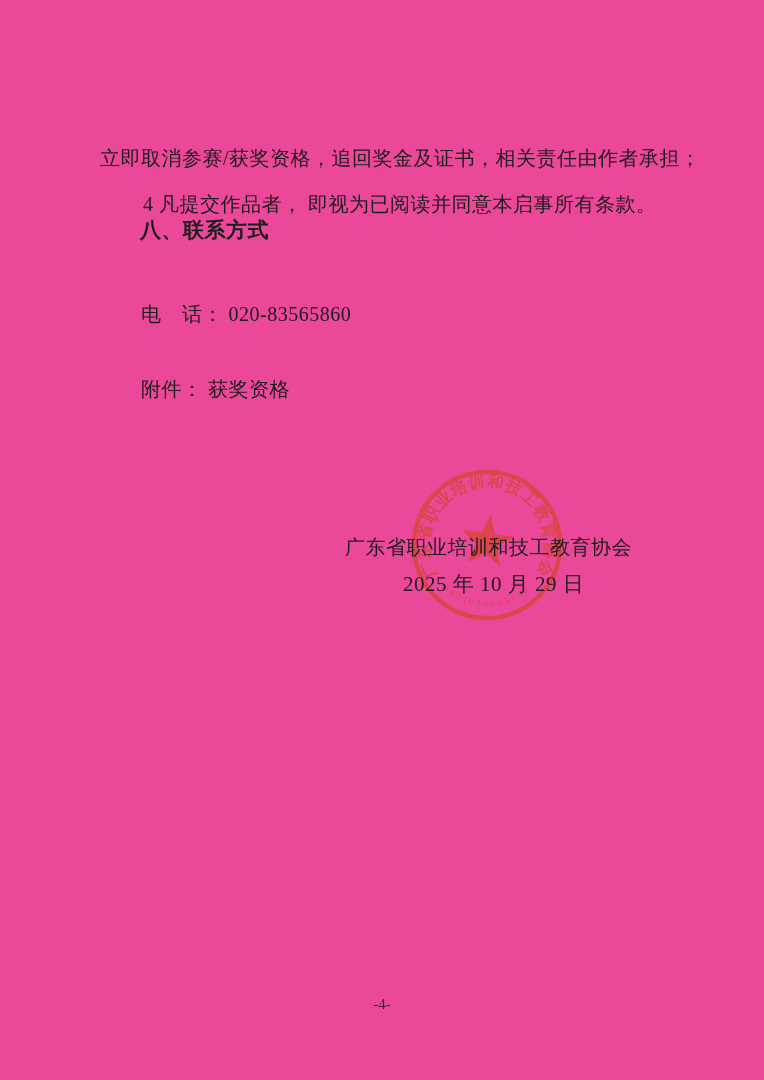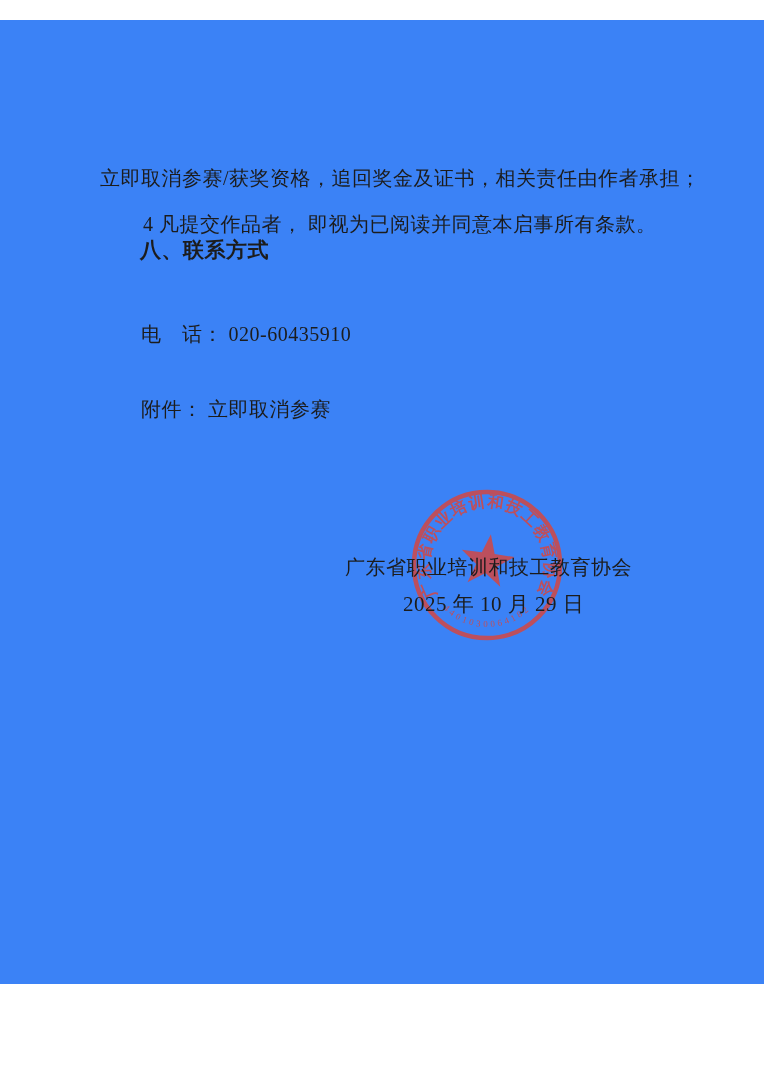--- a/index.html
+++ b/index.html
@@ -3,26 +3,25 @@
 <meta charset="utf-8">
 <style>
   html, body {
     margin: 0;
     padding: 0;
     background: #ffffff;
   }
   .page {
     position: relative;
     width: 764px;
-    height: 964px;
-    background: #3b82f6;
+    height: 1080px;
+    background: #ec4899;
     font-family: "Liberation Serif", "DejaVu Serif", serif;
     color: #1c1c1c;
     overflow: hidden;
-    margin-top: 20px;
   }
   .line {
     position: absolute;
     white-space: pre;
     font-size: 20px;
     letter-spacing: 0.5px;
     line-height: 1.2;
   }
   .clause-line      { left: 100px; top: 146px; }
   .clause-item4     { left: 143px; top: 192px; }
@@ -75,23 +74,23 @@
 
 <div class="page">
 
   <div class="line clause-line">立即取消参赛/获奖资格，追回奖金及证书，相关责任由作者承担；</div>
 
   <div class="line clause-item4">4 凡提交作品者， 即视为已阅读并同意本启事所有条款。</div>
 
   <div class="line section-heading">八、联系方式</div>
 
 
-  <div class="line phone">电　话： 020-60435910</div>
+  <div class="line phone">电　话： 020-83565860</div>
 
-  <div class="line attachment">附件： 立即取消参赛</div>
+  <div class="line attachment">附件： 获奖资格</div>
 
   <svg class="seal" viewBox="-100 -100 200 200" xmlns="http://www.w3.org/2000/svg">
     <defs>
       <path id="seal-top-arc" d="M -50.2 29 A 58 58 0 1 1 50.2 29" fill="none"></path>
       <path id="seal-bottom-arc" d="M -50.8 35.6 A 62 62 0 0 0 50.8 35.6" fill="none"></path>
     </defs>
     <circle cx="0" cy="0" r="73" fill="none" stroke-width="4.5" stroke="#d9453c"></circle>
     <text class="seal-ring-text" text-anchor="middle" fill="#d9453c">
       <textPath href="#seal-top-arc" startOffset="50%">广东省职业培训和技工教育协会</textPath>
     </text>

